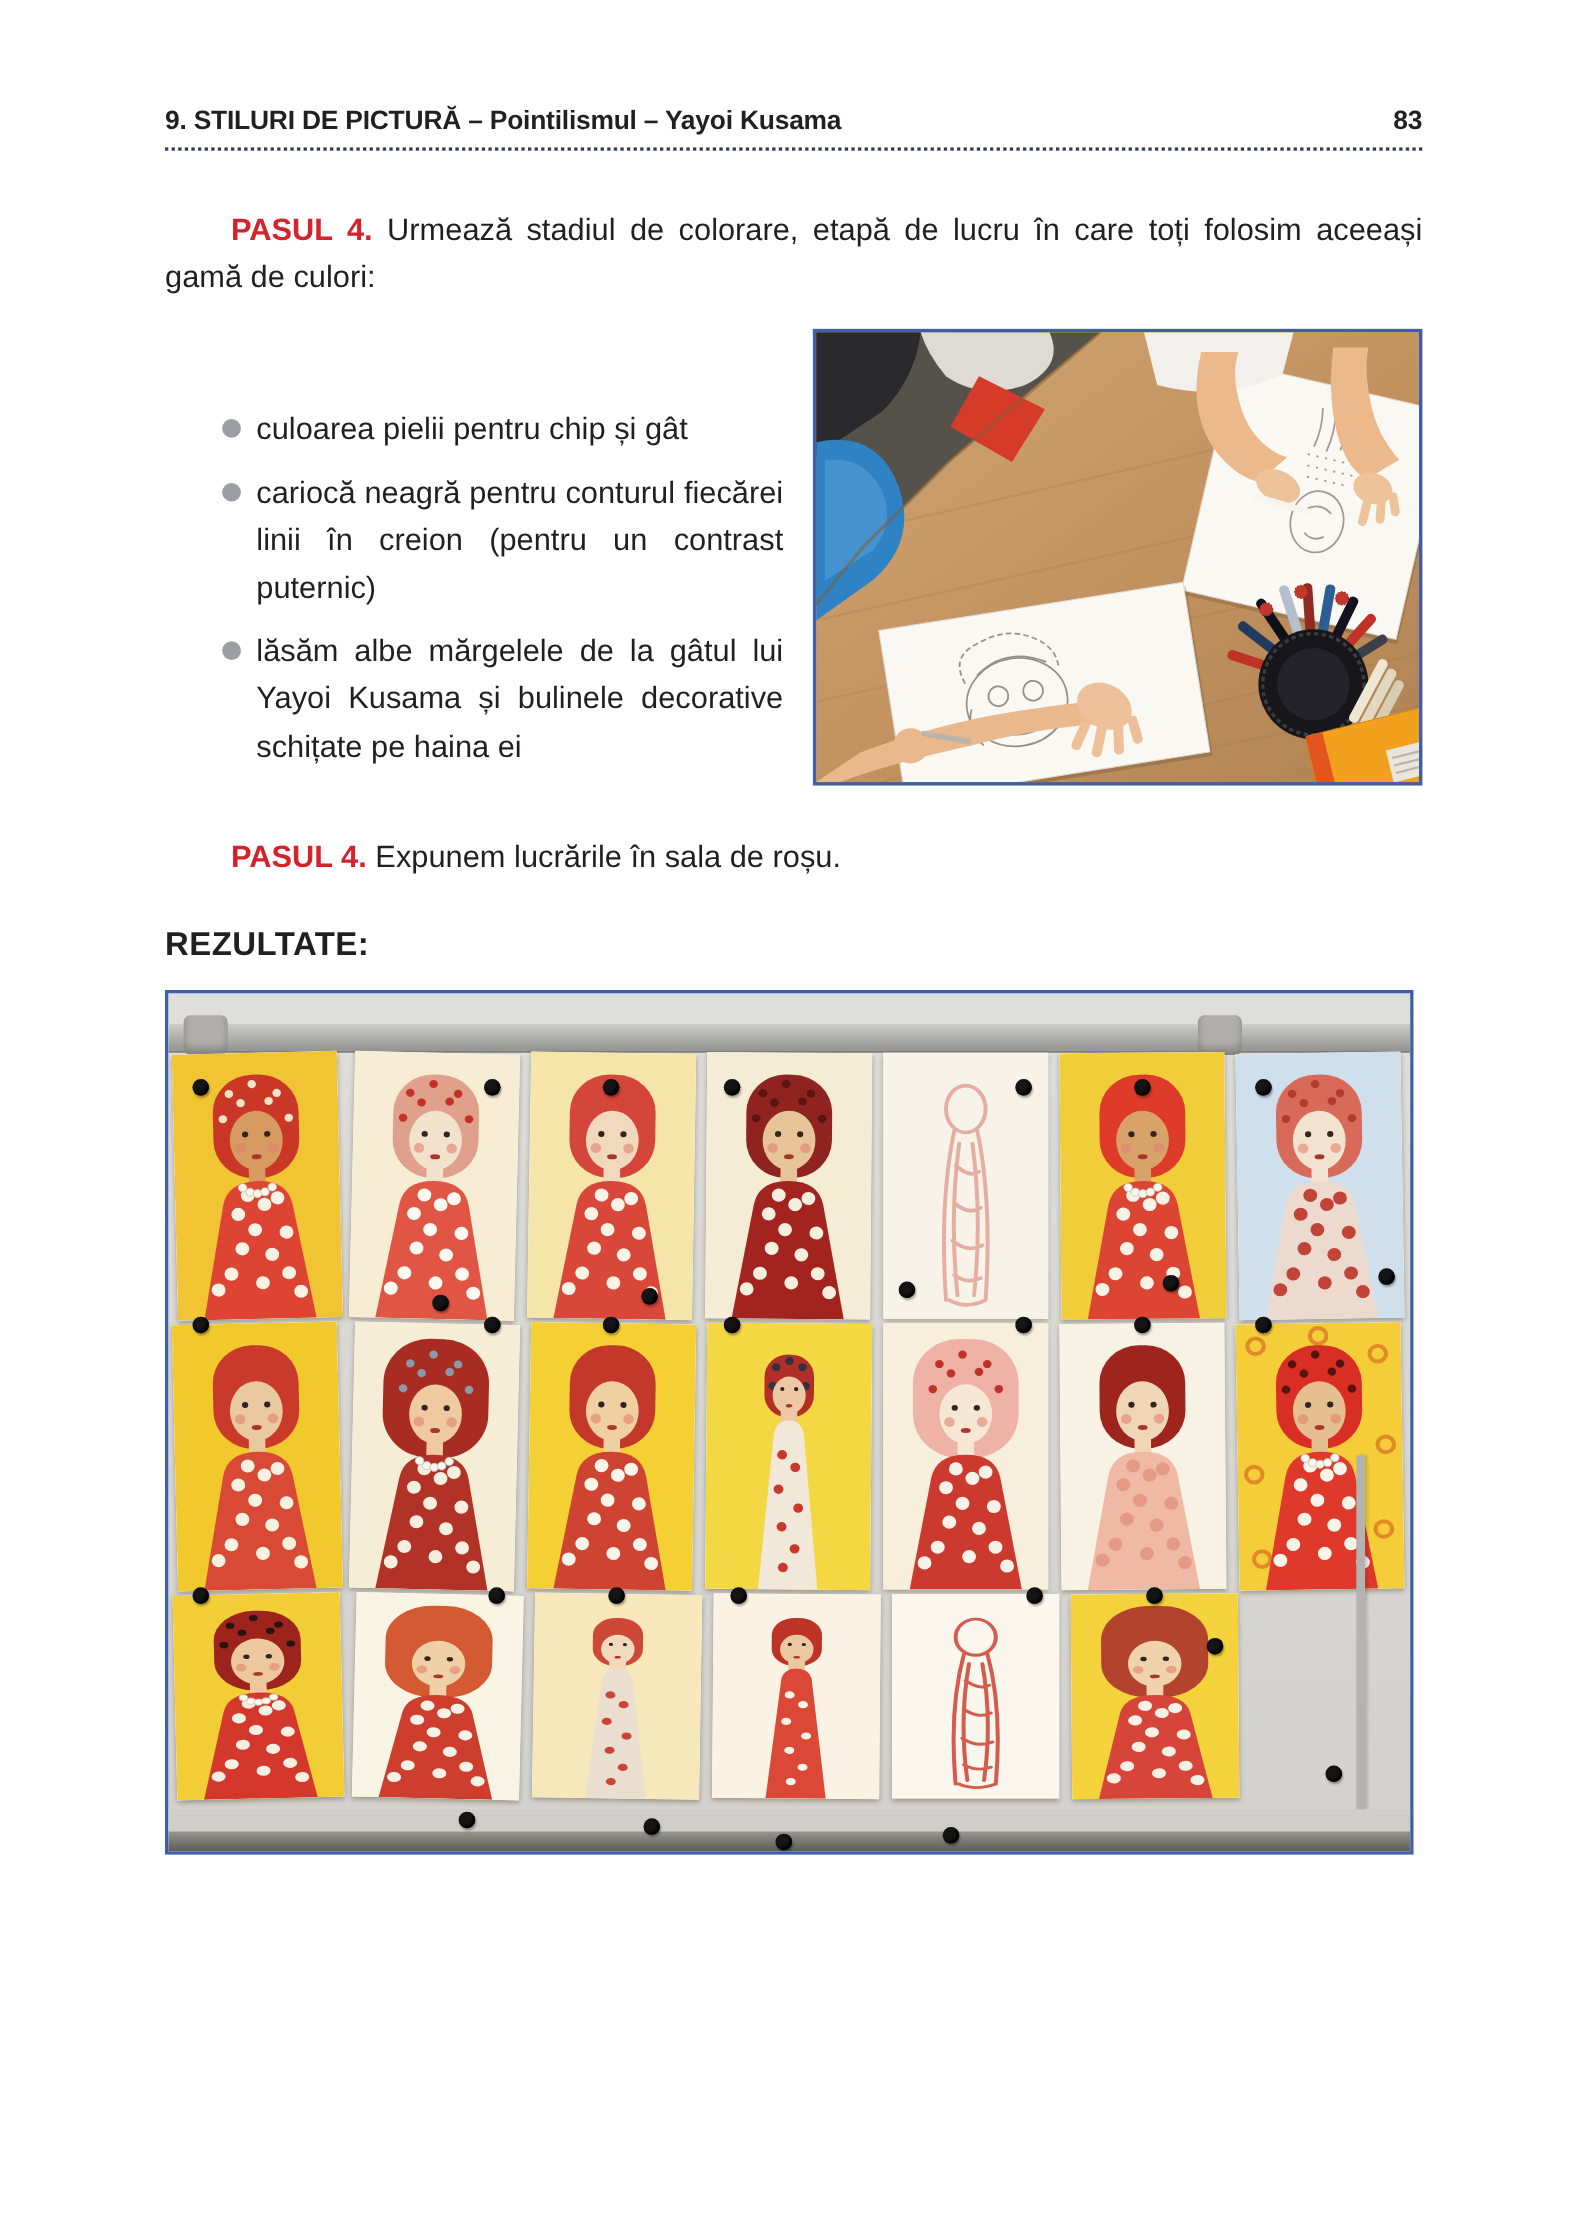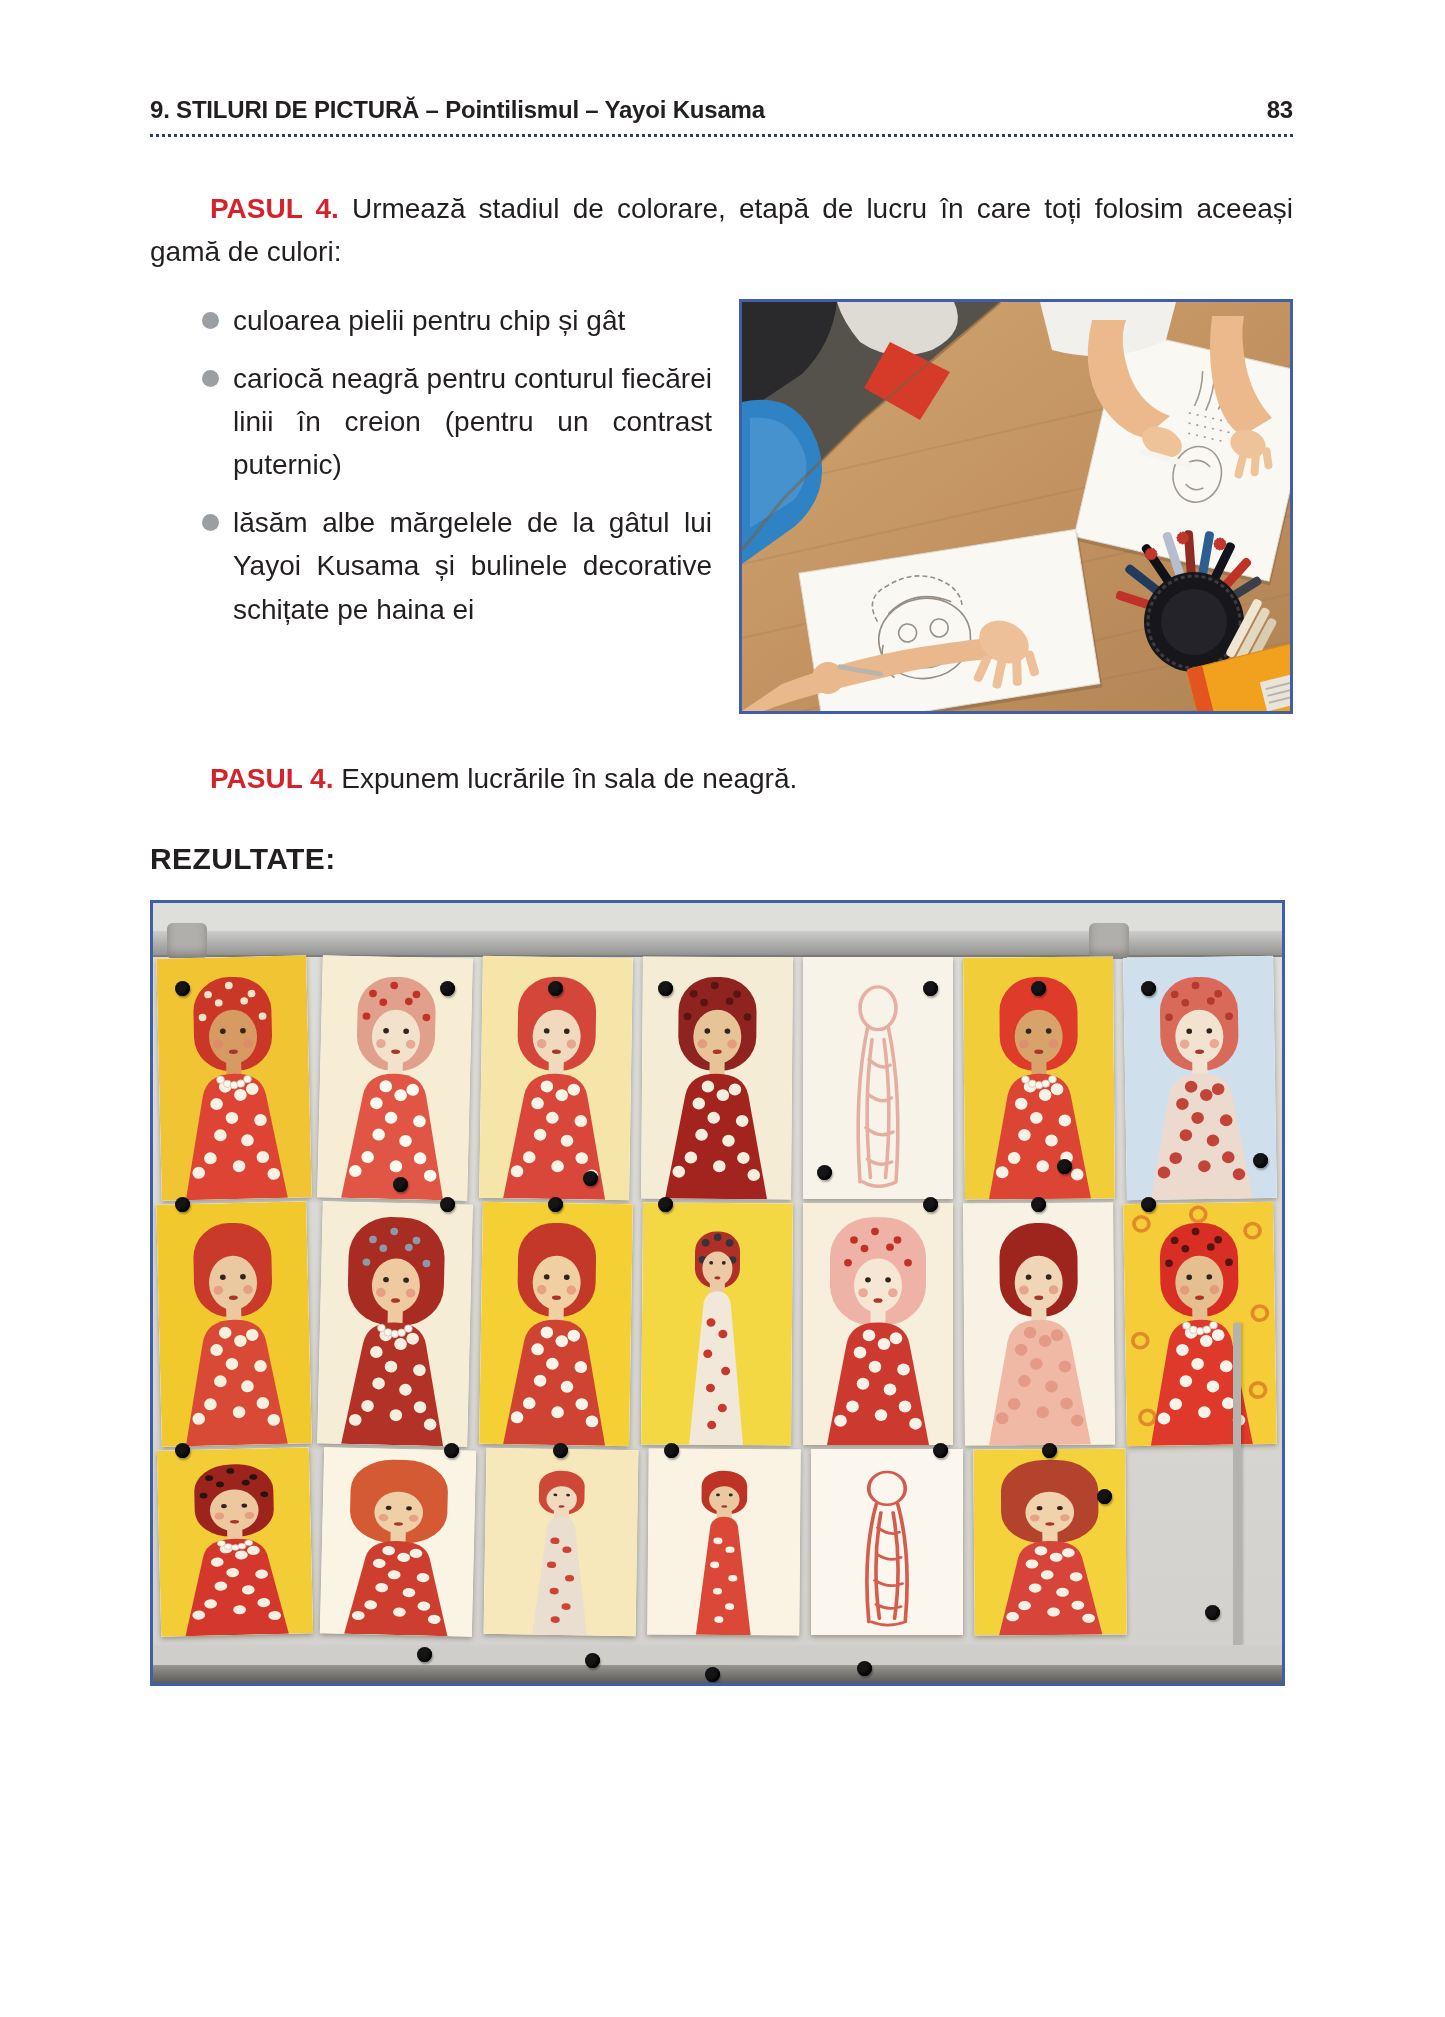--- a/index.html
+++ b/index.html
@@ -8,21 +8,21 @@
     padding:96px 152px 0 150px;background:#ffffff;overflow:hidden;
     font-family:"Liberation Sans",sans-serif;color:#231f20;
   }
   
   .hdr{display:flex;justify-content:space-between;align-items:flex-end;
        font-weight:700;font-size:24px;letter-spacing:-0.2px;
        padding-bottom:10px;border-bottom:3px dotted #2f3e5c;}
   
   .para{margin:50px 0 0 0;font-size:28px;line-height:1.54;text-align:justify;text-indent:60px;}
   .step-label{color:#d5232b;font-weight:700;}
-  .cols{display:flex;justify-content:space-between;align-items:flex-start;margin-top:26px;}
+  .cols{display:flex;justify-content:space-between;align-items:flex-end;margin-top:26px;}
   .bullets{width:562px;}
   .b-item{display:flex;margin:0 0 14px 52px;}
   .b-dot{flex:0 0 17px;width:17px;height:17px;border-radius:50%;background:#9b9ea3;margin:13px 14px 0 0;}
   .b-text{margin:0;font-size:28px;line-height:1.55;text-align:justify;}
   figure{margin:0;}
   .photo1{width:548px;height:409px;border:3px solid #3f5fa9;background:#c49a68;}
   .photo1 svg{display:block;width:548px;height:409px;}
   .step4{margin:44px 0 0 0;font-size:28px;line-height:1.5;text-indent:60px;}
   .results{margin:42px 0 0 0;font-size:30px;font-weight:800;letter-spacing:.4px;}
   
@@ -171,21 +171,21 @@
           <rect x="450" y="432" width="130" height="8" fill="#2c4f90"></rect>
           <rect x="452" y="352" width="130" height="78" rx="4" fill="#f2a11e" stroke="#d88a12"></rect>
           <rect x="452" y="352" width="16" height="78" fill="#e2551f"></rect>
           <rect x="520" y="382" width="44" height="30" fill="#e9e5da"></rect>
           <path d="M524,390 h36 M524,397 h36 M524,404 h28" stroke="#b9b4a8" stroke-width="2"></path>
         </g>
       </svg>
     </figure>
   </div>
 
-  <p class="step4"><strong class="step-label">PASUL 4.</strong> <span>Expunem lucrările în sala de neagră.</span></p>
+  <p class="step4"><strong class="step-label">PASUL 4.</strong> <span>Expunem lucrările în sala de roșu.</span></p>
 
   <h2 class="results">REZULTATE:</h2>
 
   <figure class="photo2">
     <div class="rail"></div>
     <div class="bracket" style="left:14px;"></div>
     <div class="bracket" style="left:936px;"></div>
     <div id="board-cards">
         <div class="art-card" style="left: 6px; top: 54px; width: 150px; height: 242px; transform: rotate(-1.35deg);">
           <svg viewBox="0 0 100 170" preserveAspectRatio="none">

